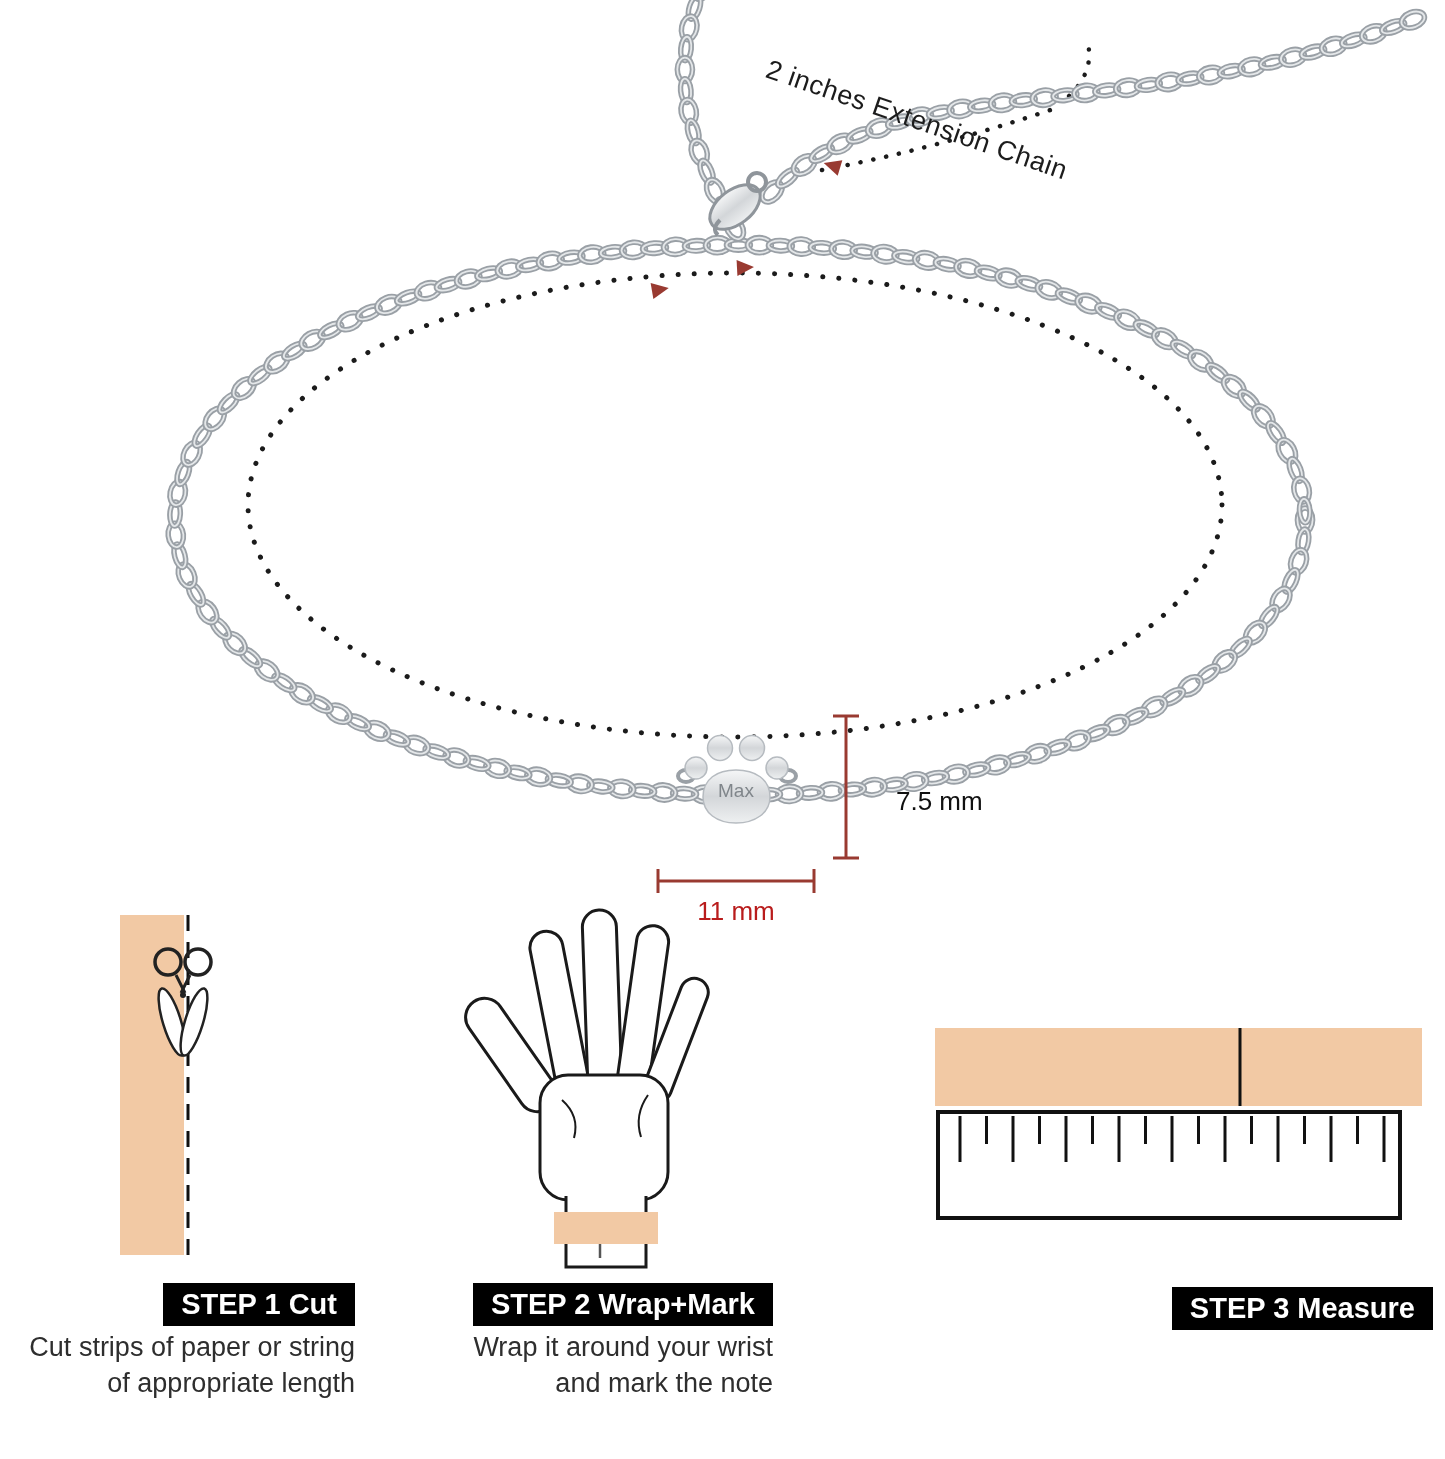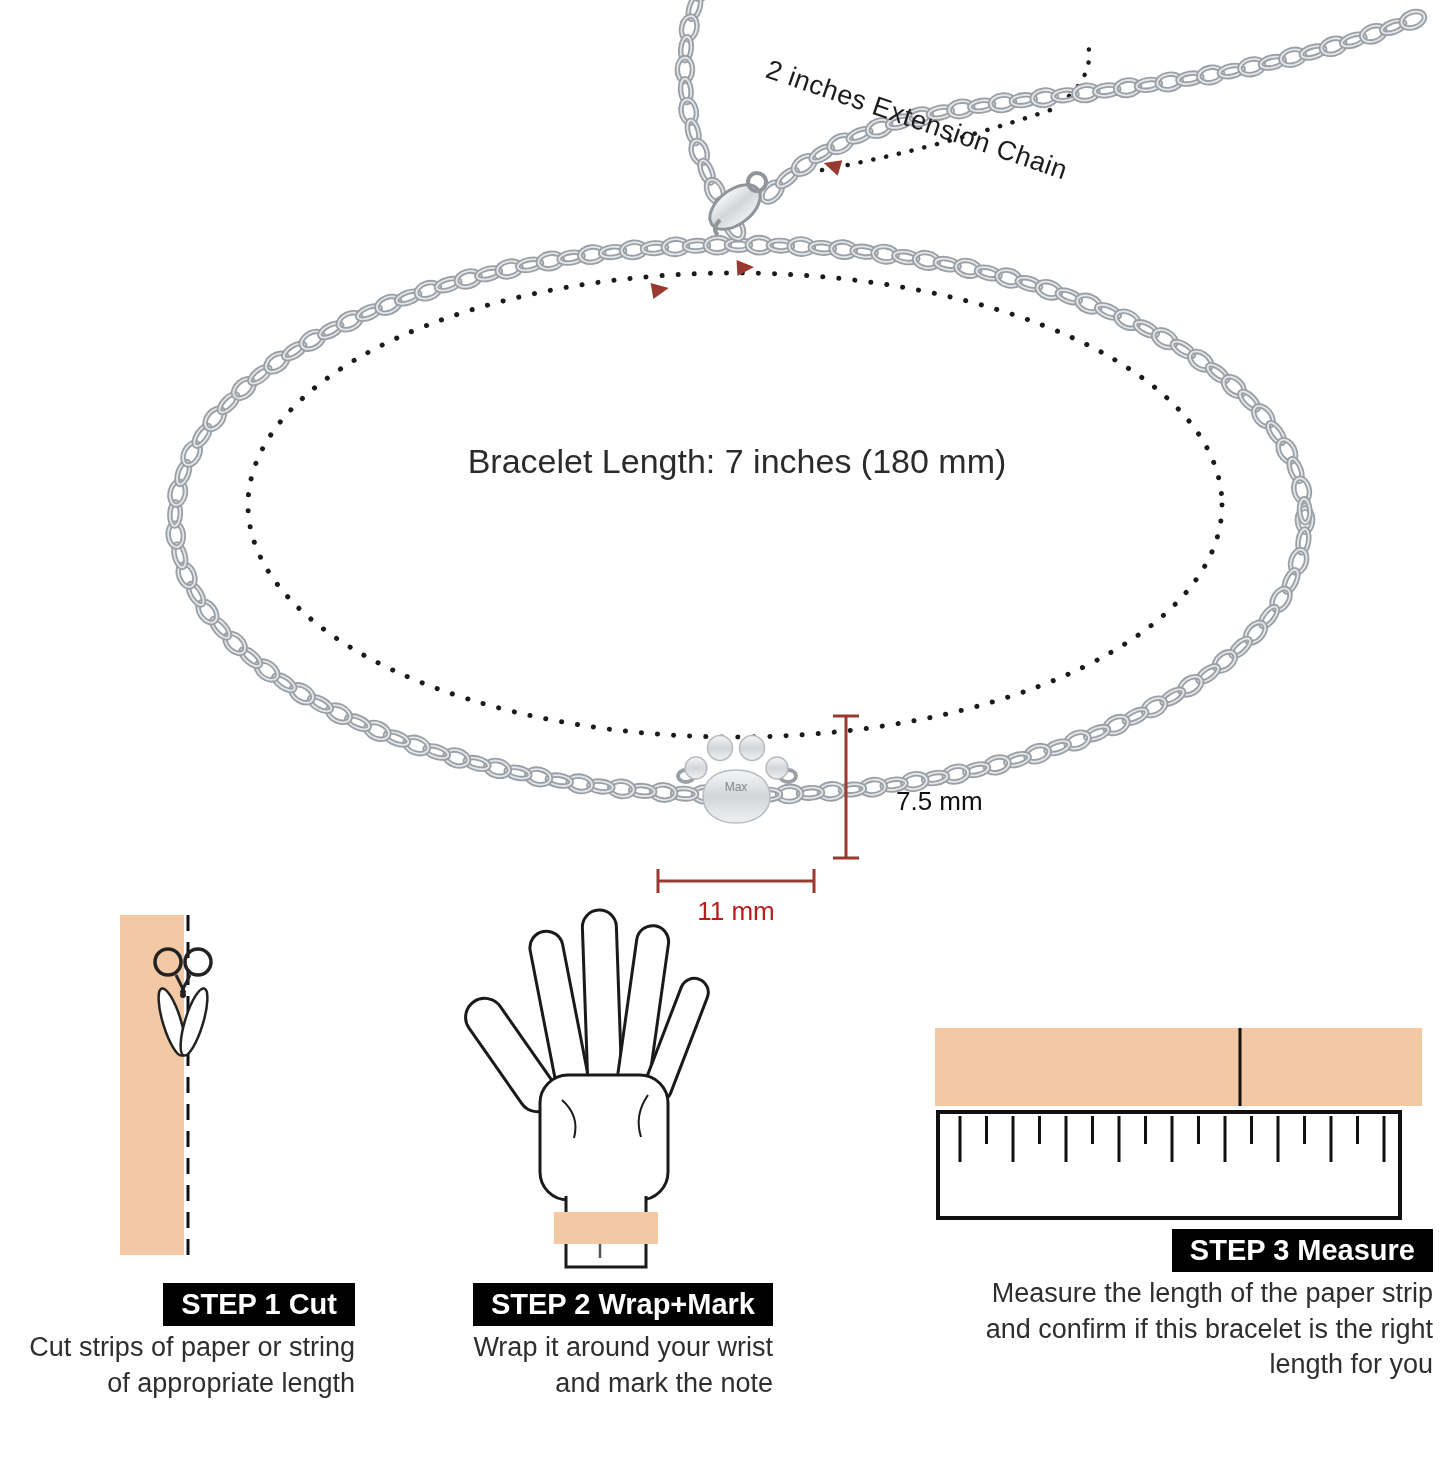--- a/index.html
+++ b/index.html
@@ -3,27 +3,27 @@
 <meta charset="utf-8">
 <style>
   *{margin:0;padding:0;box-sizing:border-box}
   html,body{background:#fff}
   body{font-family:"Liberation Sans",sans-serif}
   .stage{position:relative;width:1445px;height:1459px;background:#fff;overflow:hidden}
   .stage > svg{position:absolute;left:0;top:0}
   .txt{position:absolute;color:#222}
   .ext-label{left:772px;top:54px;font-size:27px;color:#1c1c1c;transform:rotate(19deg);transform-origin:left top;letter-spacing:.5px;white-space:nowrap}
   .length-label{left:737px;top:442px;transform:translateX(-50%);font-size:34px;color:#2b2b2b;white-space:nowrap}
-  .engraving{left:736px;top:780px;transform:translateX(-50%);font-size:12px;color:#80868b}
+  .engraving{left:736px;top:780px;transform:translateX(-50%);font-size:19px;color:#80868b}
   .dim-h{left:896px;top:786px;font-size:26px;color:#101010;white-space:nowrap}
   .dim-w{left:736px;top:896px;transform:translateX(-50%);font-size:26px;color:#b91c1c;white-space:nowrap}
   .step{position:absolute;text-align:right}
   .step1{left:10px;top:1283px;width:345px}
   .step2{left:438px;top:1283px;width:335px}
-  .step3{left:918px;top:1229px;width:515px}
+  .step3{left:918px;top:1287px;width:515px}
   .step-label{display:inline-block;background:#000;color:#fff;font-weight:bold;font-size:29px;padding:5px 18px}
   .step-caption{margin-top:4px;font-size:27px;line-height:1.32;color:#2e2e2e;white-space:pre-line}
 </style>
 </head>
 <body>
 
 <div class="stage">
 
   <svg id="art" width="1445" height="1459" viewBox="0 0 1445 1459">
     <defs>
@@ -480,35 +480,31 @@
           <line x1="1278" y1="1116" x2="1278" y2="1162" stroke="#111" stroke-width="3"></line>
           <line x1="1304.5" y1="1116" x2="1304.5" y2="1144" stroke="#111" stroke-width="3"></line>
           <line x1="1331" y1="1116" x2="1331" y2="1162" stroke="#111" stroke-width="3"></line>
           <line x1="1357.5" y1="1116" x2="1357.5" y2="1144" stroke="#111" stroke-width="3"></line>
           <line x1="1384" y1="1116" x2="1384" y2="1162" stroke="#111" stroke-width="3"></line>
         </g>
     </g>
   </svg>
 
   <div class="txt ext-label">2 inches Extension Chain</div>
-  <div class="txt length-label">Bracelet Length: 7 inches (180 mm)</div>
   <div class="txt engraving">Max</div>
   <div class="txt dim-h">7.5 mm</div>
   <div class="txt dim-w">11 mm</div>
 
   <div class="step step1">
     <div class="step-label">STEP 1 Cut</div>
     <div class="step-caption">Cut strips of paper or string
 of appropriate length</div>
   </div>
   <div class="step step2">
     <div class="step-label">STEP 2 Wrap+Mark</div>
     <div class="step-caption">Wrap it around your wrist
 and mark the note</div>
   </div>
   <div class="step step3">
     <div class="step-label">STEP 3 Measure</div>
-    <div class="step-caption">Measure the length of the paper strip
-and confirm if this bracelet is the right
-length for you</div>
   </div>
 
 </div>
 
 </body></html>

